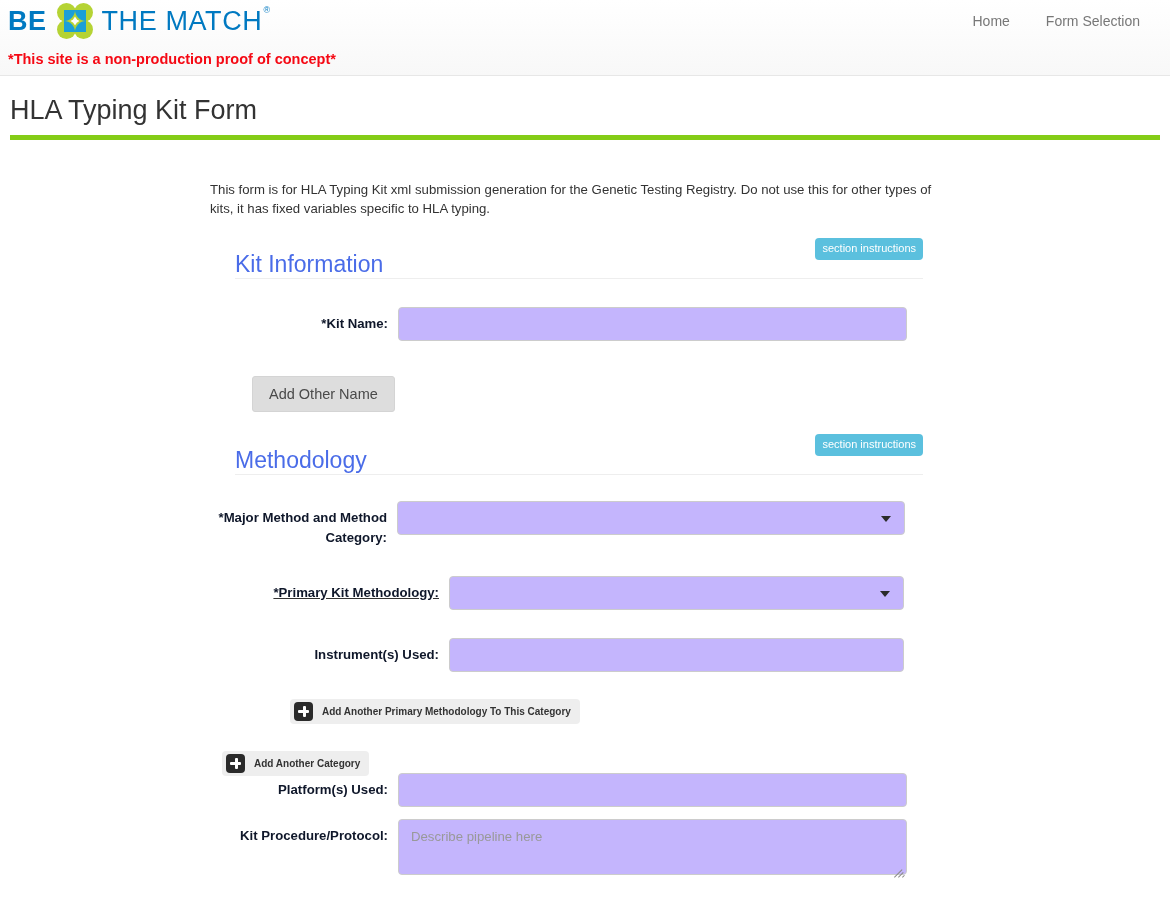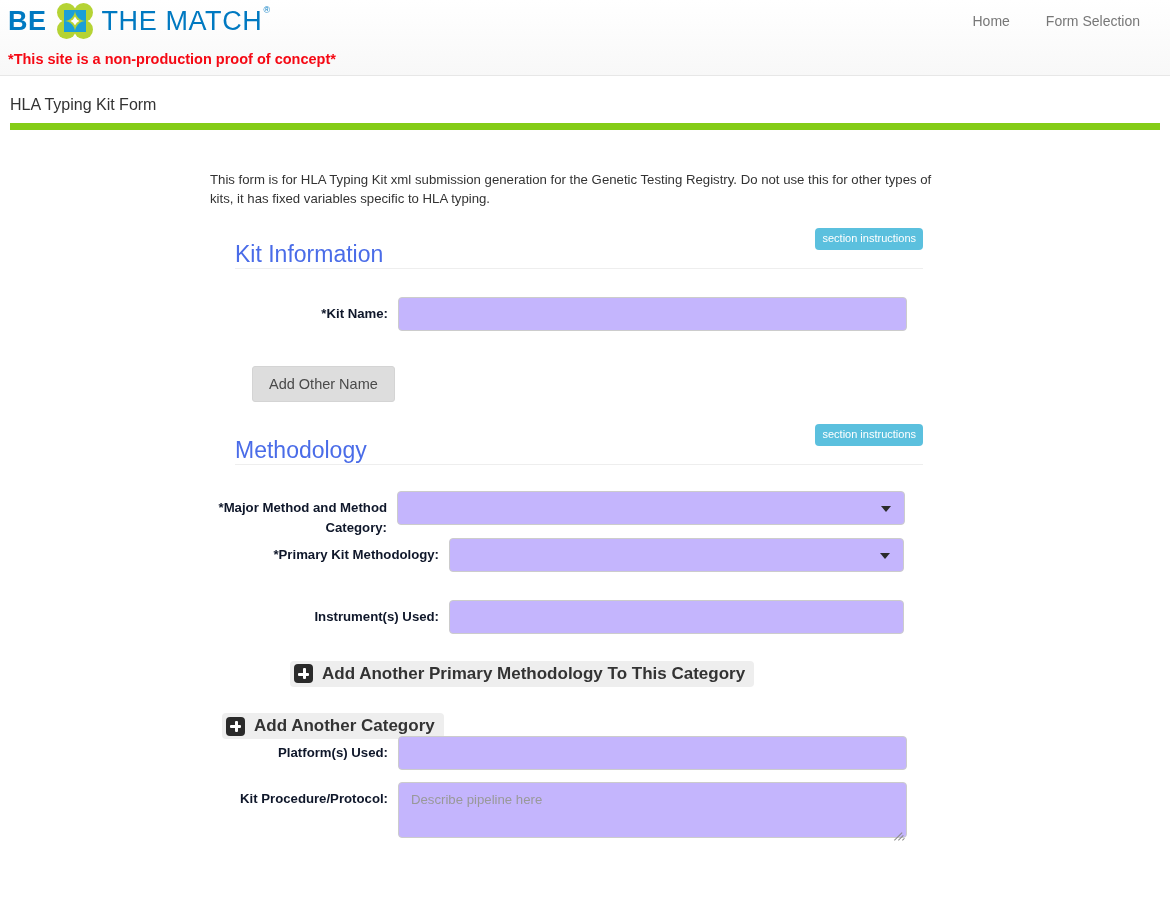--- a/index.html
+++ b/index.html
@@ -109,26 +109,26 @@
     color: #f50914;
     white-space: nowrap;
   }
 
   
   .page-title-wrap {
     margin: 0 10px;
     padding-top: 20px;
   }
   .page-title {
-    font-size: 16px;
+    font-size: 27px;
     font-weight: 400;
     color: #333333;
     margin: 0;
     padding-bottom: 9px;
-    border-bottom: 7px solid #84cc16;
+    border-bottom: 5px solid #84cc16;
     line-height: 1.1;
   }
 
   
   .form-wrap {
     width: 710px;
     margin-left: 210px;
     padding-top: 40px;
   }
   .form-intro {
@@ -279,21 +279,21 @@
   }
   .plus-icon::before, .plus-icon::after {
     content: "";
     position: absolute;
     background: #ffffff;
     border-radius: 1px;
   }
   .plus-icon::before { left: 4px; right: 4px; top: 8.5px; height: 3px; }
   .plus-icon::after  { top: 4px; bottom: 4px; left: 8.5px; width: 3px; }
   .addrow-label {
-    font-size: 17px;
+    font-size: 10px;
     font-weight: bold;
     color: #333333;
     margin-left: 9px;
     margin-right: 4px;
     white-space: nowrap;
   }
 </style>
 </head>
 <body>
 
@@ -354,21 +354,21 @@
   <div class="field-row" style="margin-top:26px;">
     <div class="field-label" style="width:177px;">*Major Method and Method Category:</div>
     <div class="ctrl" style="margin-left:10px;">
       <div class="fake-select" style="width:508px;">
         <span></span>
         <span class="caret"></span>
       </div>
     </div>
   </div>
 
-  <div class="field-row" style="">
+  <div class="field-row" style="margin-top:28px;text-decoration:underline;">
     <div class="field-label" style="width:229px;">*Primary Kit Methodology:</div>
     <div class="ctrl" style="margin-left:10px;">
       <div class="fake-select" style="width:455px;">
         <span></span>
         <span class="caret"></span>
       </div>
     </div>
   </div>
 
   <div class="field-row" style="margin-top:28px;">

